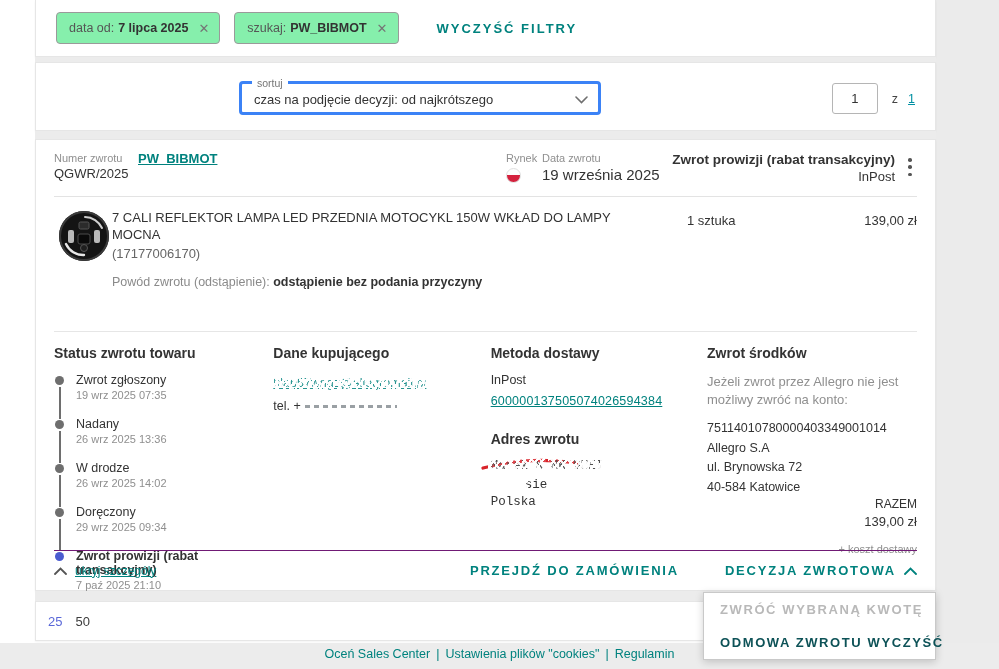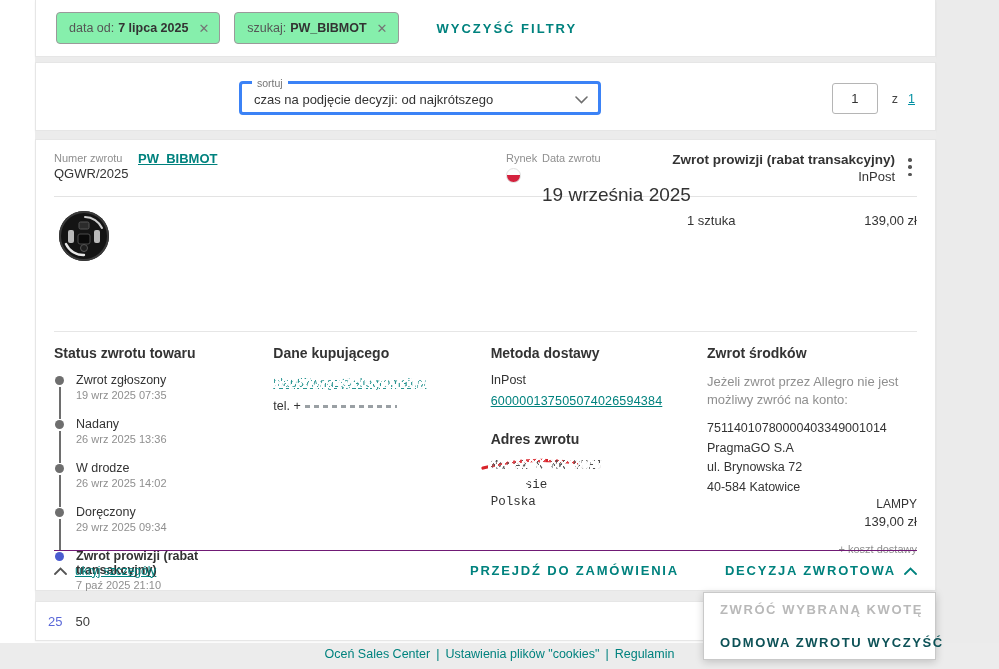--- a/index.html
+++ b/index.html
@@ -34,21 +34,21 @@
   
   .card-main { top:139px; height:452px; padding:0 18px; }
   .hdr { position:relative; height:57px; border-bottom:1px solid #e3e3e3; }
   .lbl-sm { font-size:11px; color:#8f8f8f; }
   .hdr .numer { position:absolute; left:0; top:12px; }
   .hdr .numer .v { font-size:13px; color:#333; margin-top:2px; }
   .hdr .seller { position:absolute; left:84px; top:11px; color:#00827e; font-weight:bold; font-size:13px; text-decoration:underline; cursor:pointer; }
   .hdr .market { position:absolute; left:452px; top:12px; }
   .flag { width:15px; height:15px; border-radius:50%; margin-top:4px; background:linear-gradient(#fdfdfd 46%, #d4213d 46%); border:1px solid #e0e0e0; }
   .hdr .rdate { position:absolute; left:488px; top:12px; }
-  .hdr .rdate .v { font-size:19px; color:#333; margin-top:20px; }
+  .hdr .rdate .v { font-size:15px; color:#333; margin-top:2px; }
   .hdr .rstatus { position:absolute; right:22px; top:12px; text-align:right; }
   .hdr .rstatus .t { font-size:13.5px; font-weight:bold; color:#333; }
   .hdr .rstatus .c { font-size:13px; color:#333; margin-top:2px; }
   .kebab { position:absolute; right:0; top:16px; width:14px; height:22px; display:flex; flex-direction:column; align-items:center; justify-content:space-between; padding:2px 0; cursor:pointer; }
   .kebab i { width:3.5px; height:3.5px; border-radius:50%; background:#555; }
 
   .product { position:relative; padding:13px 0 14px 0; border-bottom:1px solid #e6e6e6; min-height:135px; }
   .thumb { position:absolute; left:4px; top:13px; }
   .pinfo { margin-left:58px; padding-right:260px; }
   .ptitle { font-size:13px; color:#333; line-height:1.3; }
@@ -190,20 +190,27 @@
           <circle cx="26" cy="26" r="25" fill="#141414"></circle>
           <circle cx="26" cy="26" r="24" fill="none" stroke="#3a3a3a" stroke-width="2"></circle>
           <path d="M8 34 A19 19 0 0 0 26 45" stroke="#e8e8e8" stroke-width="2.4" fill="none" stroke-linecap="round"></path>
           <path d="M44 18 A19 19 0 0 0 27 7" stroke="#cfcfcf" stroke-width="2" fill="none" stroke-linecap="round"></path>
           <rect x="10" y="20" width="6" height="13" rx="2" fill="#b9b9b9"></rect>
           <rect x="36" y="20" width="6" height="13" rx="2" fill="#b9b9b9"></rect>
           <rect x="21" y="12" width="10" height="7" rx="1.5" fill="#2b2b2b" stroke="#555" stroke-width="1"></rect>
           <rect x="20" y="24" width="12" height="10" rx="2" fill="#0a0a0a" stroke="#4a4a4a" stroke-width="1"></rect>
           <circle cx="26" cy="38" r="3.5" fill="#1f1f1f" stroke="#555" stroke-width="1"></circle>
         </svg>
+        <div class="pinfo">
+          <div class="ptitle">7 CALI REFLEKTOR LAMPA LED PRZEDNIA MOTOCYKL 150W WKŁAD DO LAMPY MOCNA</div>
+          <div class="pid">(17177006170)</div>
+          <div class="preason">
+            <span>Powód zwrotu (odstąpienie): </span><b>odstąpienie bez podania przyczyny</b>
+          </div>
+        </div>
         <div class="qty">1 sztuka</div>
         <div class="price">139,00 zł</div>
       </div>
 
       <div class="cols">
         <div class="c1">
           <div class="sec-h">Status zwrotu towaru</div>
           <ul class="tl">
             <li>
               <div class="st">Zwrot zgłoszony</div>
@@ -250,28 +257,28 @@
             </div>
             <div class="line"><span class="redact" style="width:34px;display:inline-block;height:12px;"></span><span>sie</span></div>
             <div class="line">Polska</div>
           </div>
         </div>
 
         <div class="c4 refund">
           <div class="sec-h">Zwrot środków</div>
           <div class="refund-note">Jeżeli zwrot przez Allegro nie jest możliwy zwróć na konto:</div>
           <div class="line">75114010780000403349001014</div>
-          <div class="line">PragmaGO S.A</div>
+          <div class="line">Allegro S.A</div>
           <div class="line">ul. Brynowska 72</div>
           <div class="line">40-584 Katowice</div>
         </div>
       </div>
 
       <div class="razem">
-        <div class="r1">LAMPY</div>
+        <div class="r1">RAZEM</div>
         <div class="r2">139,00 zł</div>
         <div class="r3">+ koszt dostawy</div>
       </div>
 
       <div class="card-foot">
         <div class="hide-det">
           <svg width="13" height="8" viewBox="0 0 13 8">
               <path d="M1 7l5.5-5.5L12 7" stroke="#555" stroke-width="1.8" fill="none" stroke-linecap="round"></path>
             </svg>
           <span class="txt">ukryj szczegóły</span>

